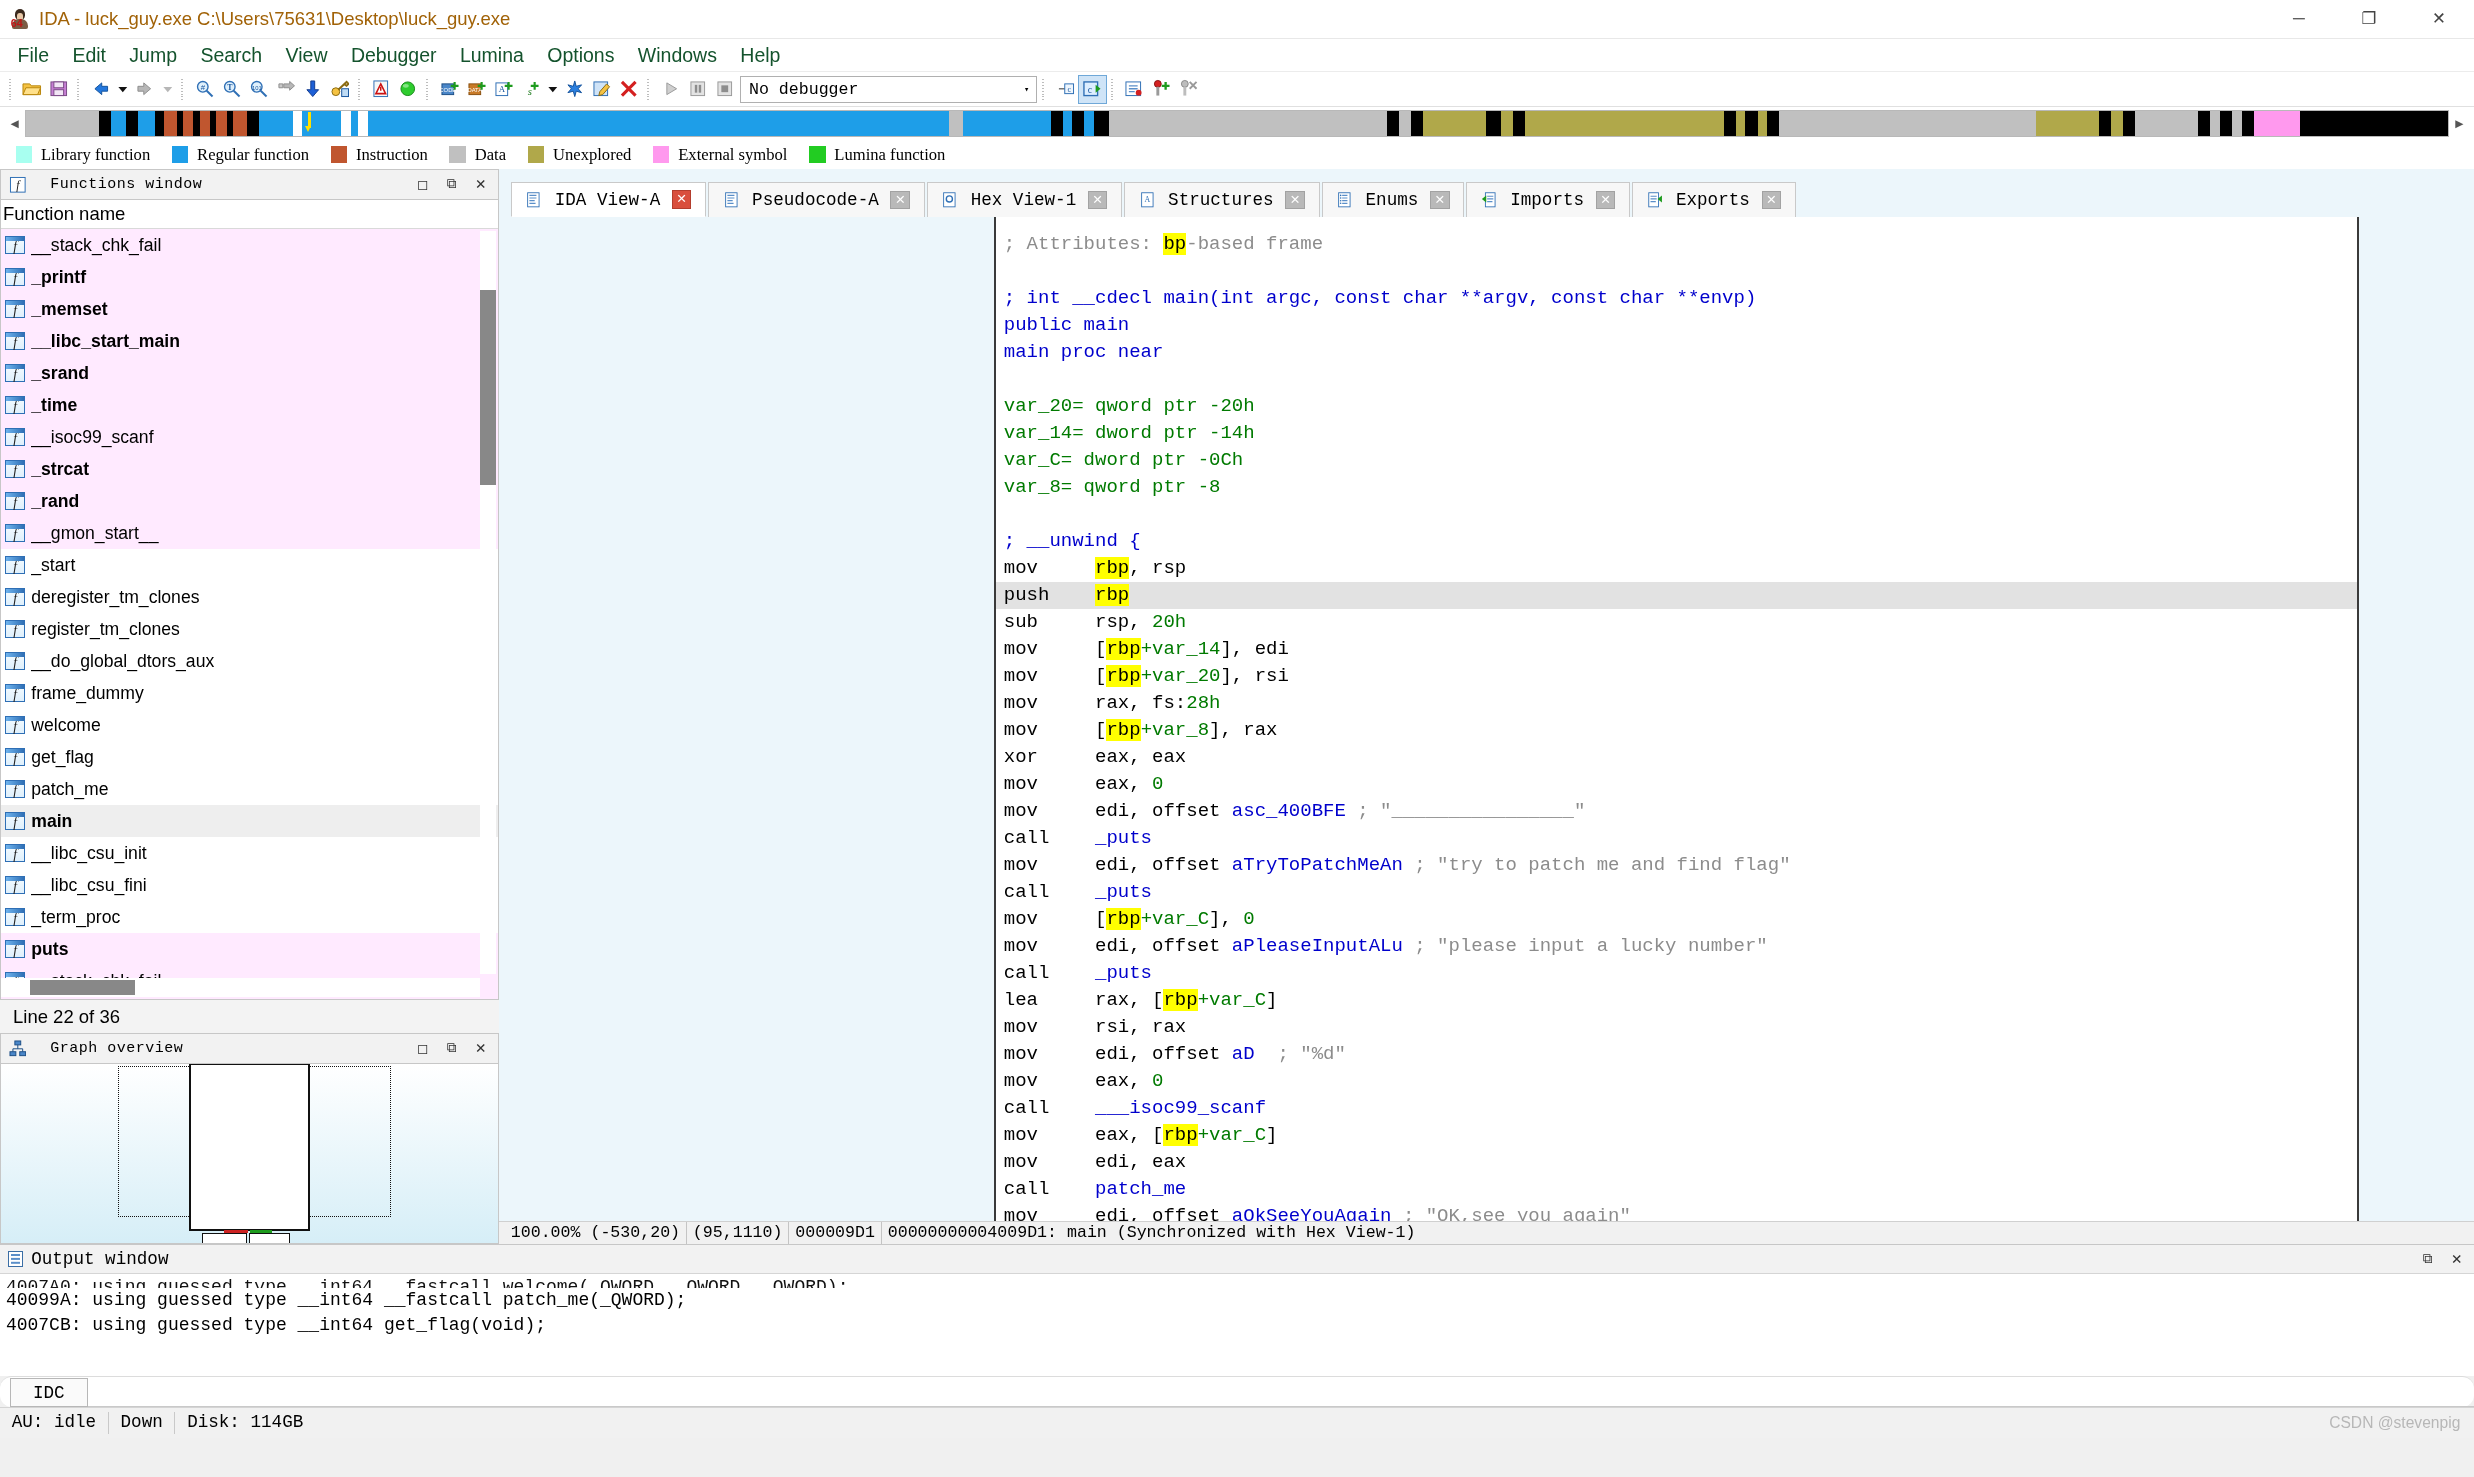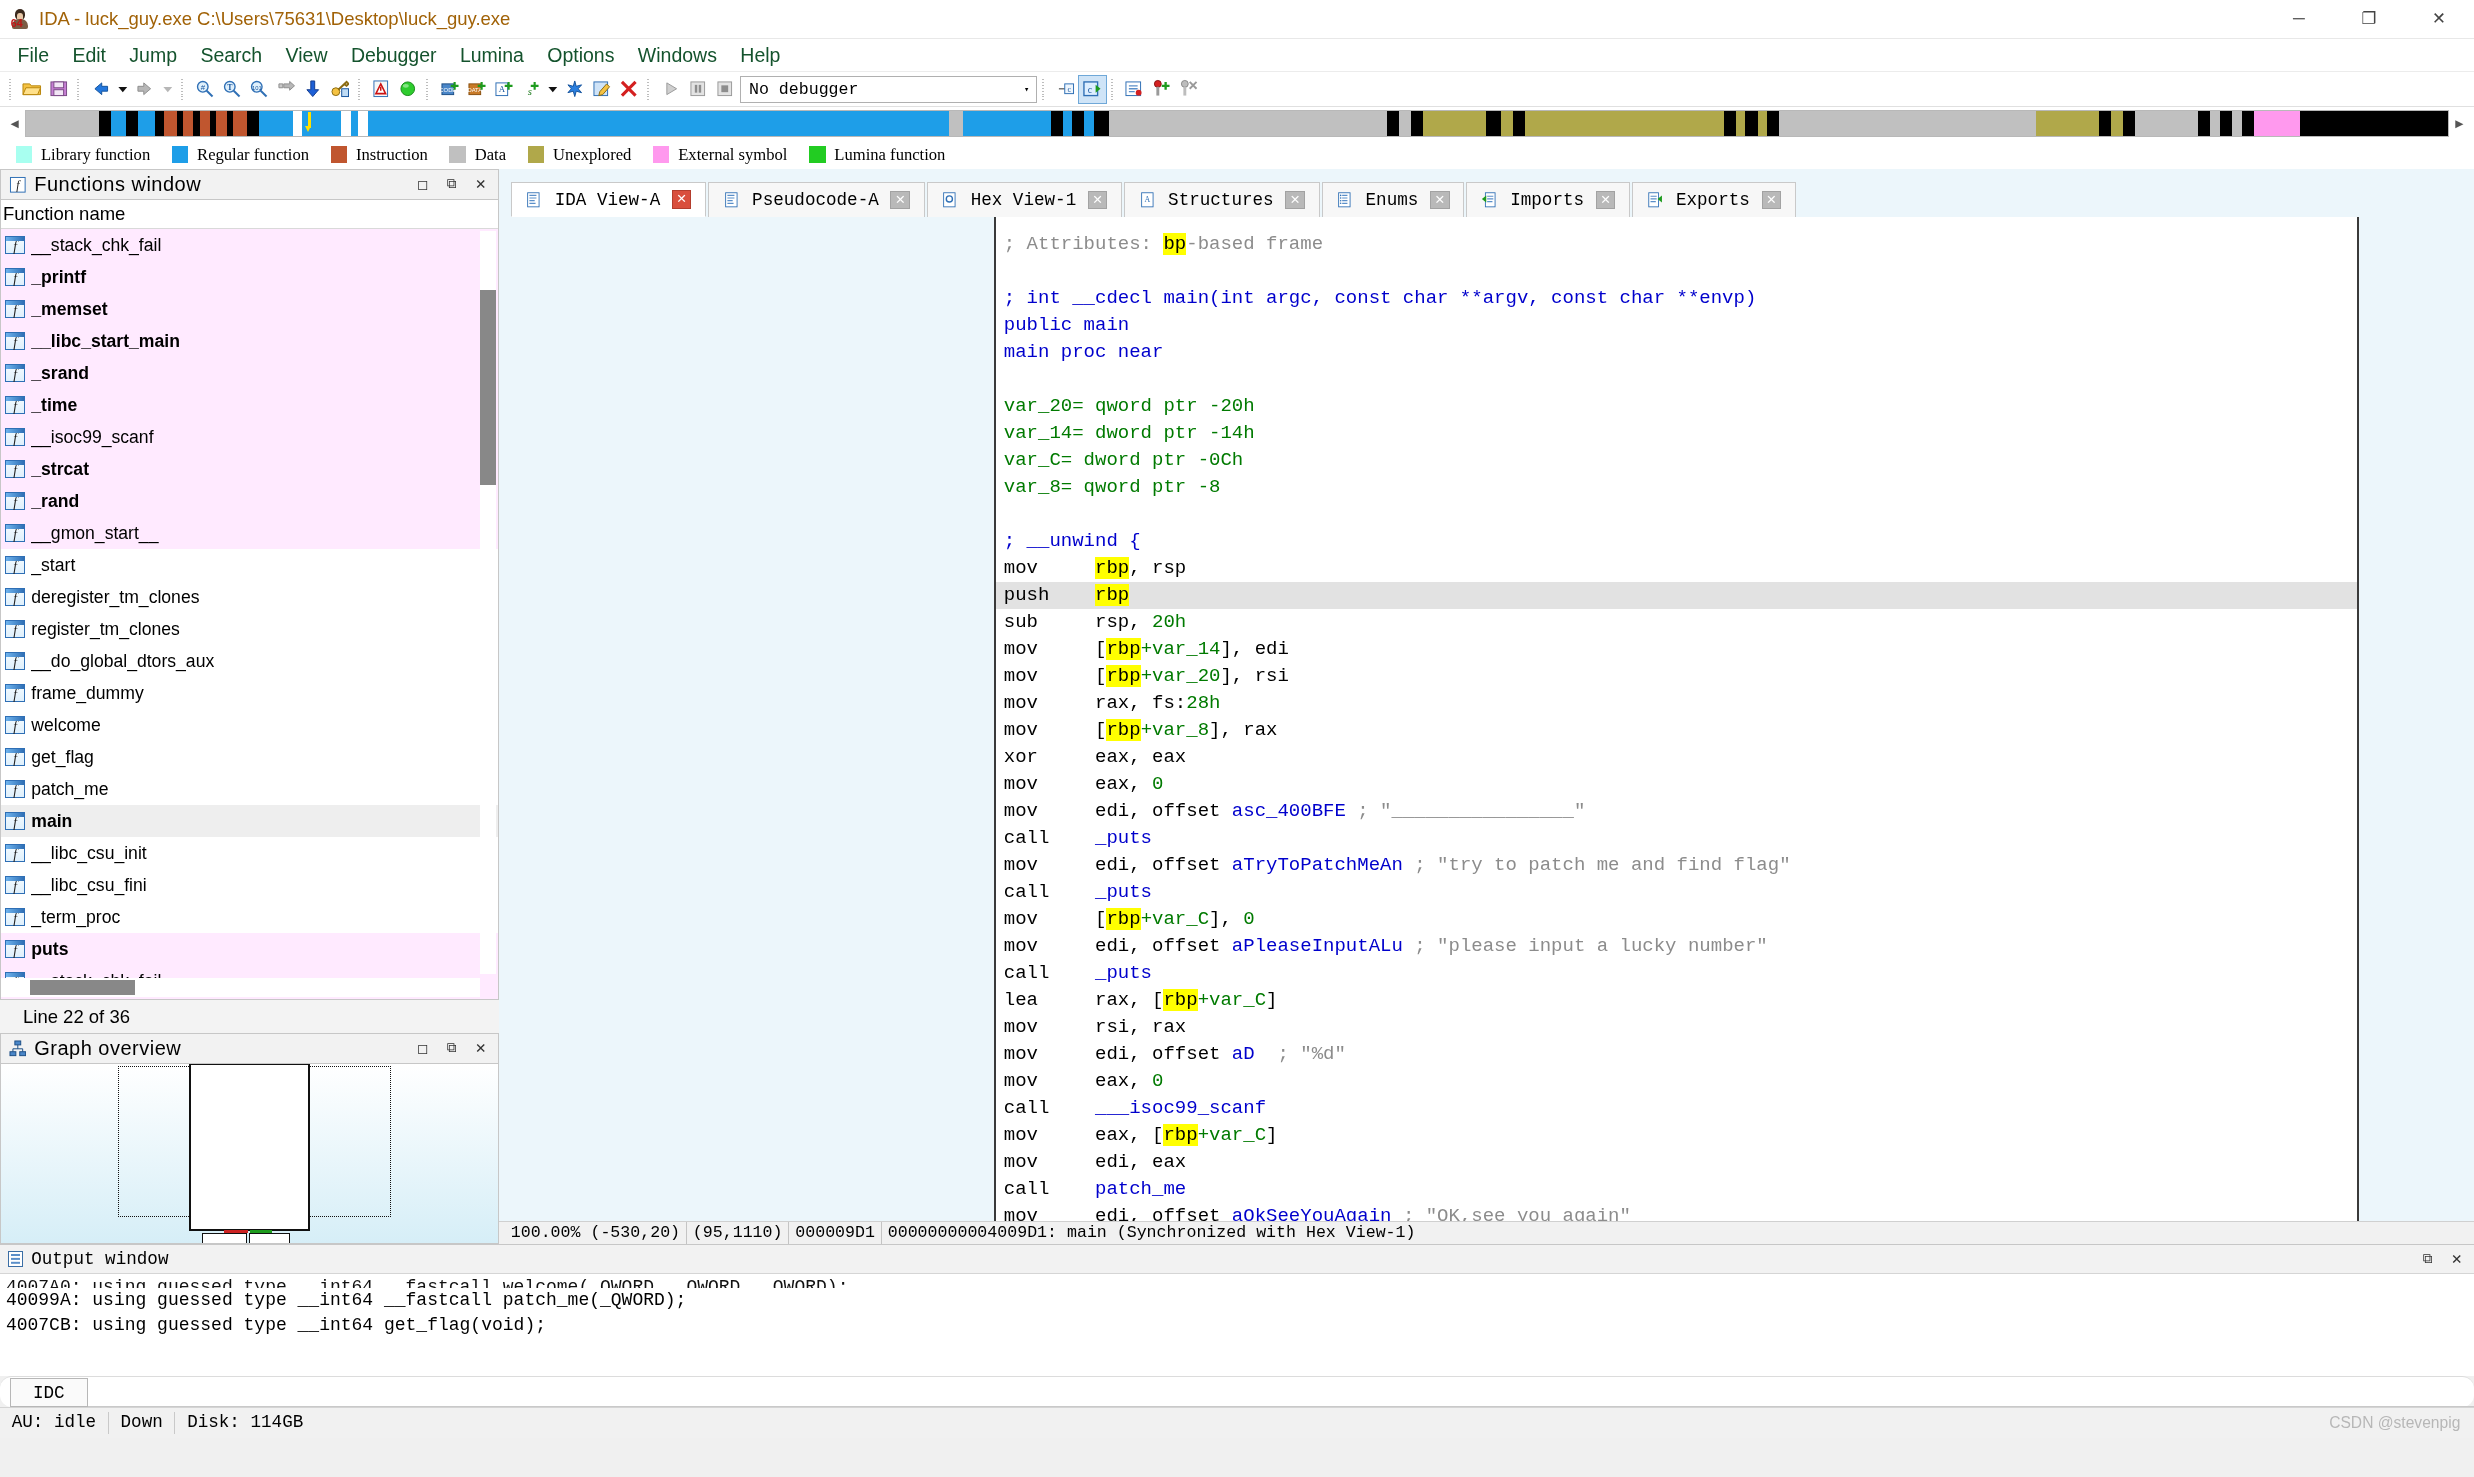--- a/index.html
+++ b/index.html
@@ -107,22 +107,22 @@
 
   
   .leftcol { width:499px; flex:none; display:flex; flex-direction:column;
      background:#f3f3f3; }
 
   .panel-title {
     height:31px; background:#f2f2f2; border:1px solid #c7c7c7;
     display:flex; align-items:center; padding:0 3.9px 0 7.8px; flex:none;
   }
   .panel-title .pt-icon{ width:17.6px;height:17.6px;margin-right:7.8px;flex:none;position:relative;}
-  .panel-title .pt-text{ font-size:20px; font-family:Liberation Sans, sans-serif; color:#000;
-     letter-spacing:0.5px;}
+  .panel-title .pt-text{ font-size:15px; font-family:Liberation Mono, monospace; color:#000;
+     letter-spacing:0.5px;margin-left:16px;}
   .panel-title .pt-btns{ margin-left:auto; display:flex; gap:2px;}
   .pt-btn{ width:27px;height:23.4px;display:flex;align-items:center;justify-content:center;
      font-size:13.7px;color:#333;}
 
   .funcs-body {
     flex:1; background:#fff; border:1px solid #c7c7c7; border-top:none;
     display:flex; flex-direction:column; overflow:hidden; position:relative;
   }
   .funcs-header {
     height:29px; background:#fff; display:flex; align-items:center;
@@ -150,21 +150,21 @@
   .fn-scroll {
     position:absolute; right:2px; top:31px; width:15.6px; bottom:25px;
     background:#fff;
   }
   .fn-scroll .thumb{ position:absolute; left:0; width:15.6px; background:#888;}
   .fn-hscroll{ position:absolute; left:0; right:17.6px; bottom:2px; height:19.5px; background:#fff;}
   .fn-hscroll .thumb{ position:absolute; left:29px; width:105px; top:2px; height:15.6px; background:#888;}
 
   .line-status {
     height:33px; background:#f3f3f3; display:flex; align-items:center;
-    padding-left:23px; flex:none;
+    padding-left:13px; flex:none;
   }
   .line-status span{ font-size:18.5px; color:#000;}
 
   .graph-body {
     height:180px; background:linear-gradient(#ffffff,#d6eef7);
     border:1px solid #c7c7c7; border-top:none; position:relative; overflow:hidden;
   }
   .go-dash { position:absolute; border:1px dotted #111; }
   .go-box { position:absolute; border:2px solid #111; background:#fff; }
   .go-small { position:absolute; border:1.5px solid #111; background:#fff; }

